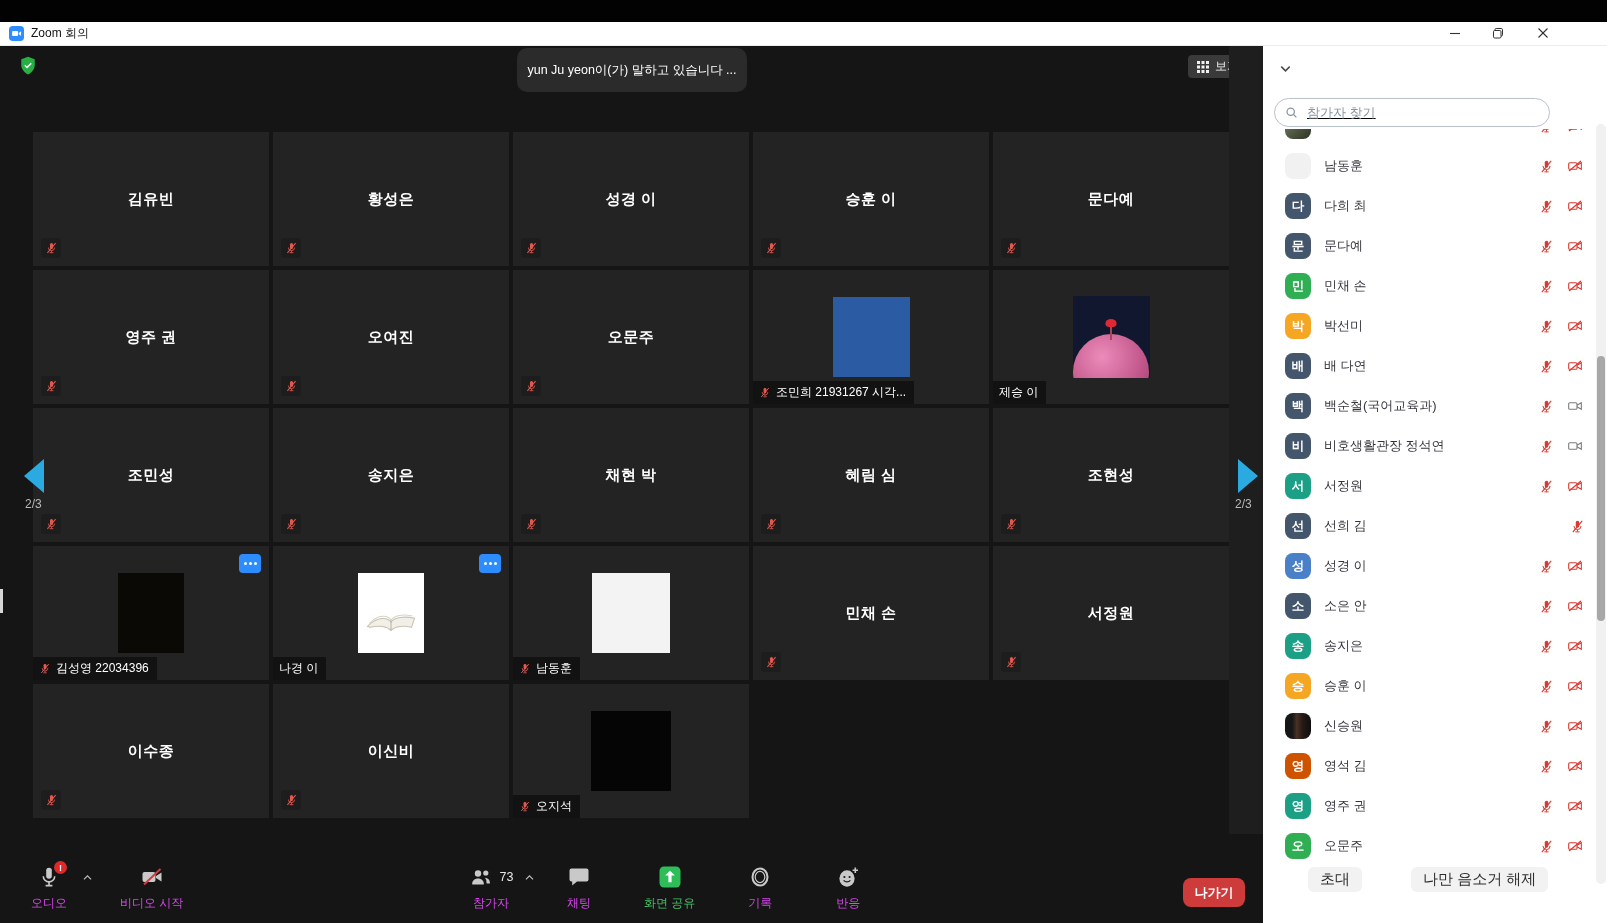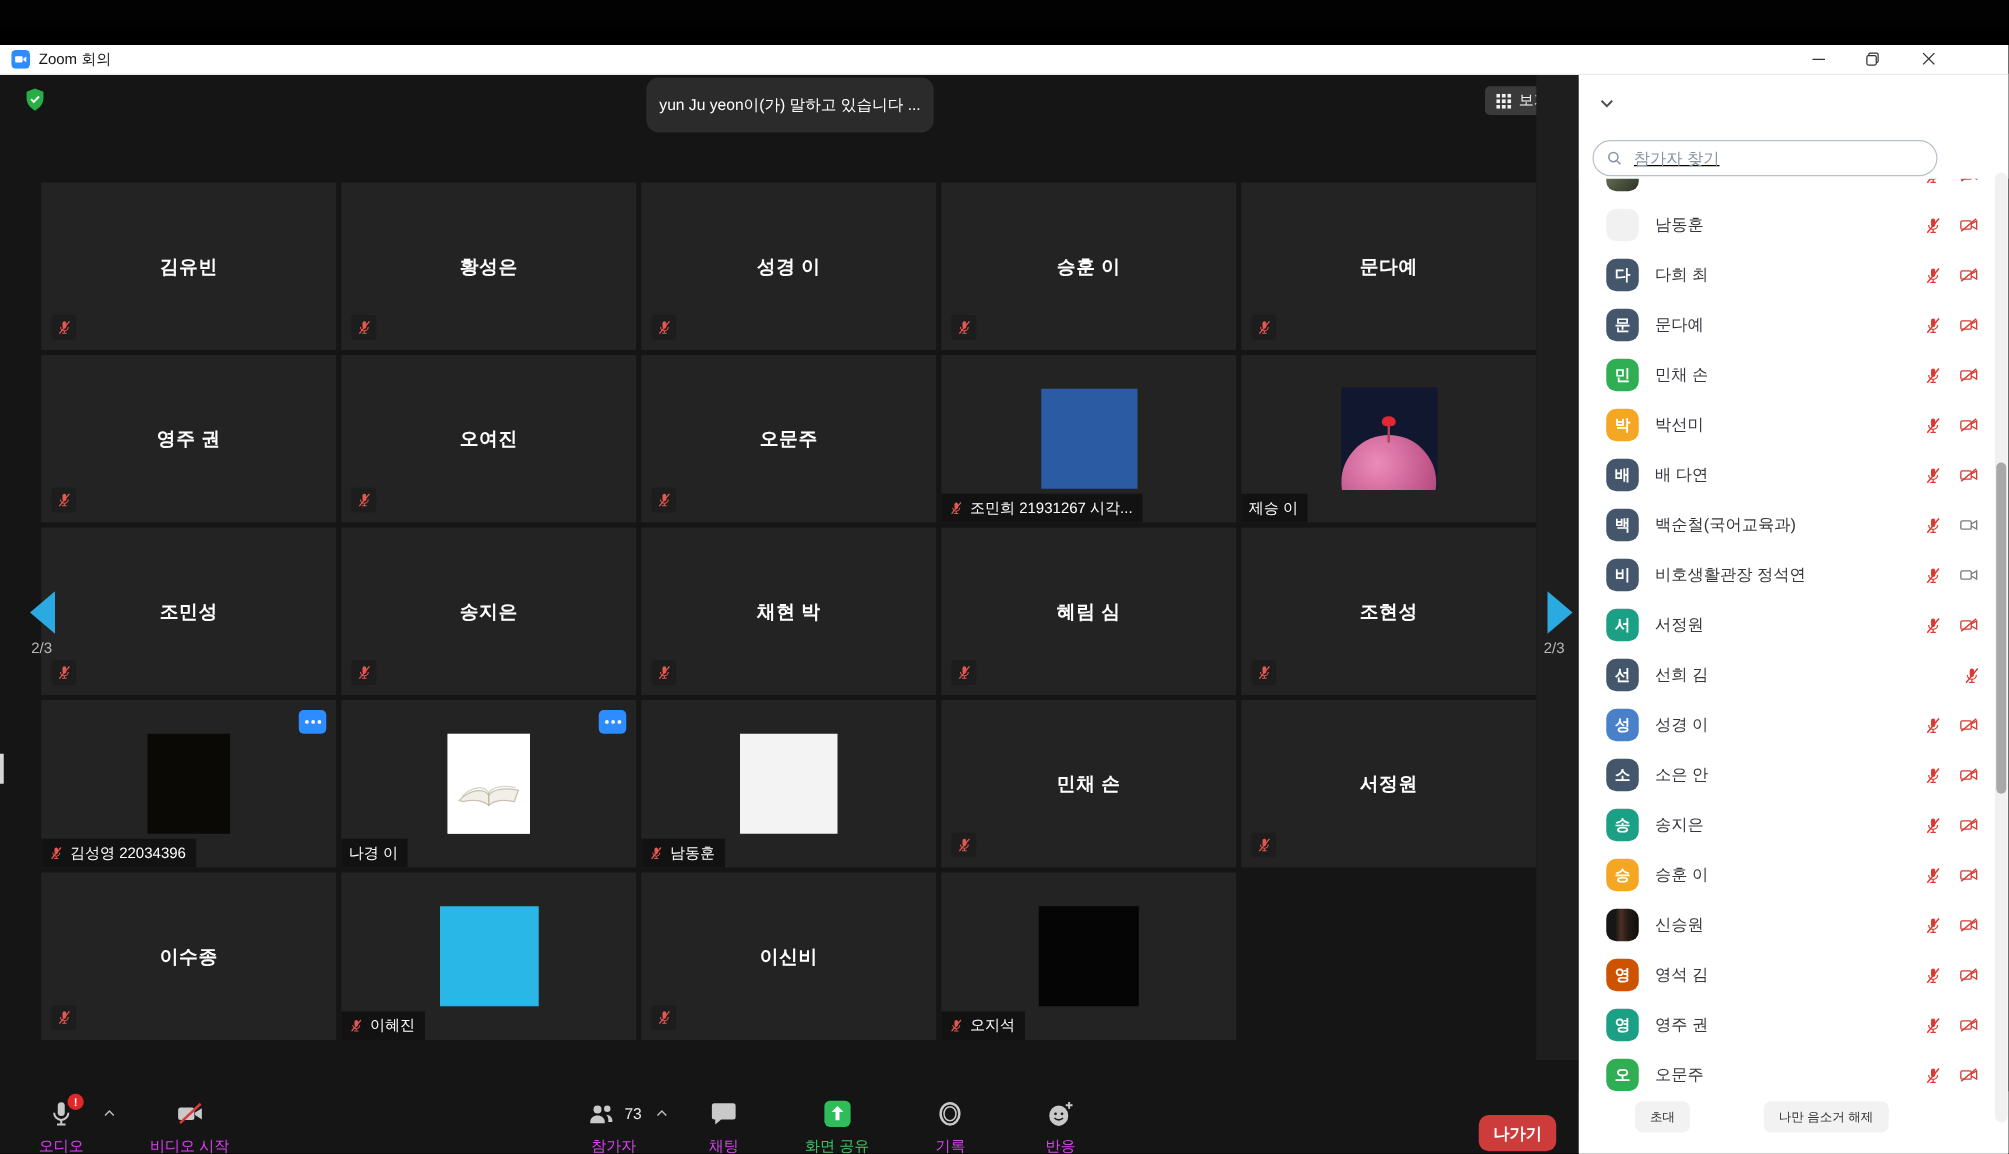--- a/index.html
+++ b/index.html
@@ -1,21 +1,21 @@
 <!DOCTYPE html>
 <html><head>
 <meta charset="utf-8">
 <style>
   html,body{margin:0;padding:0;background:#000;}
   .app{position:relative;width:1607px;height:923px;overflow:hidden;
        font-family:"Liberation Sans","DejaVu Sans",sans-serif;background:#000;}
   
   .top-strip{height:22px;background:#020202;}
   .titlebar{position:relative;height:23px;background:#fff;border-bottom:1px solid #ececec;
-            display:flex;align-items:center;padding-left:9px;margin-top:14px;}
+            display:flex;align-items:center;padding-left:9px;}
   .zoom-logo{width:15px;height:15px;display:flex;}
   .tb-title{font-size:12px;color:#141414;margin-left:7px;}
   .win-btn{position:absolute;top:0;height:22px;width:30px;display:flex;align-items:center;
            justify-content:center;background:none;border:none;padding:0;cursor:default;}
   #win-min{right:137px}#win-restore{right:94px}#win-close{right:49px}
   
   .main{display:flex;height:878px;}
   .stage{position:relative;width:1263px;height:878px;background:#151515;overflow:hidden;}
   .panel{position:relative;width:344px;height:878px;background:#fff;overflow:hidden;}
   
@@ -108,21 +108,21 @@
   .picons{display:flex;align-items:center;gap:11px;color:#d93a32;}
   .picons span{display:flex;}
   .picons .mic svg{width:15px;height:17px;}
   .picons .cam svg{width:20px;height:16px;}
   .picons .cam.on{color:#7b7b7b;}
   .scrollbar{position:absolute;right:1px;top:78px;width:10px;height:760px;background:#f1f1f1;
              border-radius:5px;z-index:6;}
   .thumb{position:absolute;top:232px;left:1px;width:8px;height:265px;background:#a8a8a8;border-radius:4px;}
   .panel-footer{position:absolute;left:0;right:0;bottom:0;height:65px;background:#fff;z-index:5;}
   .pf-btn{position:absolute;top:8px;height:25px;background:#f2f2f2;border:none;border-radius:6px;
-          font-size:10px;color:#2e2e2e;padding:0 12px;font-family:inherit;}
+          font-size:15px;color:#2e2e2e;padding:0 12px;font-family:inherit;}
   #pf-invite{left:45px;}
   #pf-unmute{left:148px;}
 </style>
 </head>
 <body>
 
 <div class="app">
   <div class="top-strip"></div>
 
   <div class="titlebar">
@@ -436,36 +436,20 @@
             <div class="tile-mic">
               <svg viewBox="0 0 24 24">
                 <rect x="9.2" y="2.8" width="5.6" height="11" rx="2.8" fill="currentColor"></rect>
                 <path d="M6.3 11.2a5.7 5.7 0 0 0 11.4 0" fill="none" stroke="currentColor" stroke-width="1.6"></path>
                 <path d="M12 17v3.2M8.6 20.6h6.8" fill="none" stroke="currentColor" stroke-width="1.6"></path>
                 <line x1="4.5" y1="21" x2="19.5" y2="3" stroke="currentColor" stroke-width="1.9"></line>
               </svg>
             </div>
           </div>
           <div class="tile">
-            <div class="vid-wrap">
-              <div class="vid-fill" style="width:79px;background:#29b7e8"></div>
-            </div>
-            <div class="tile-label">
-              <span class="mic-s">
-                <svg viewBox="0 0 24 24">
-                  <rect x="9.2" y="2.8" width="5.6" height="11" rx="2.8" fill="currentColor"></rect>
-                  <path d="M6.3 11.2a5.7 5.7 0 0 0 11.4 0" fill="none" stroke="currentColor" stroke-width="1.6"></path>
-                  <path d="M12 17v3.2M8.6 20.6h6.8" fill="none" stroke="currentColor" stroke-width="1.6"></path>
-                  <line x1="4.5" y1="21" x2="19.5" y2="3" stroke="currentColor" stroke-width="1.9"></line>
-                </svg>
-              </span>
-              <span>이혜진</span>
-            </div>
-          </div>
-          <div class="tile">
             <div class="tile-name">이신비</div>
             <div class="tile-mic">
               <svg viewBox="0 0 24 24">
                 <rect x="9.2" y="2.8" width="5.6" height="11" rx="2.8" fill="currentColor"></rect>
                 <path d="M6.3 11.2a5.7 5.7 0 0 0 11.4 0" fill="none" stroke="currentColor" stroke-width="1.6"></path>
                 <path d="M12 17v3.2M8.6 20.6h6.8" fill="none" stroke="currentColor" stroke-width="1.6"></path>
                 <line x1="4.5" y1="21" x2="19.5" y2="3" stroke="currentColor" stroke-width="1.9"></line>
               </svg>
             </div>
           </div>

